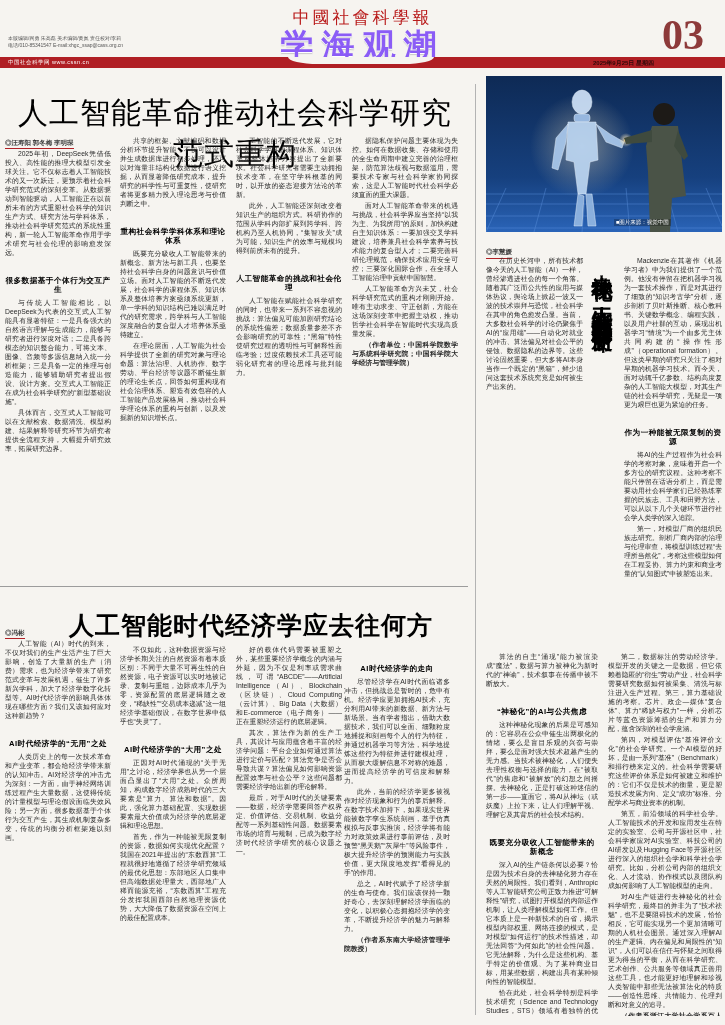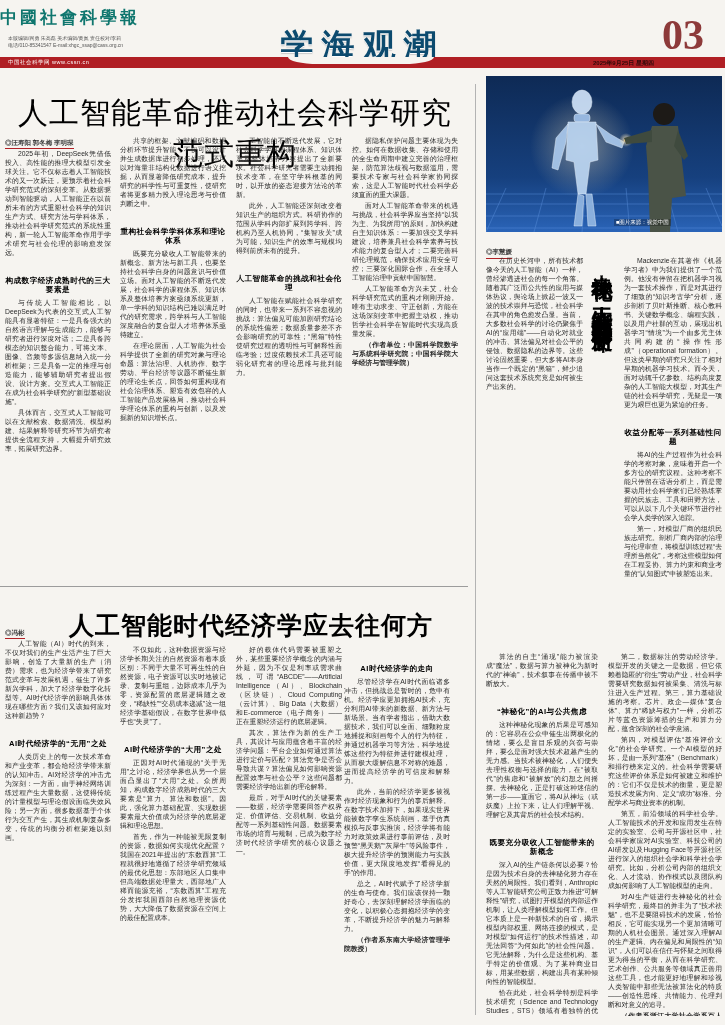--- a/index.html
+++ b/index.html
@@ -1,20 +1,20 @@
 <!DOCTYPE html>
 <html><head>
 <meta charset="utf-8">
 <style>
   html,body{margin:0;padding:0;}
   body{width:725px;height:1025px;position:relative;background:#f6f4f0;font-family:"Liberation Sans",sans-serif;color:#1c1c1c;overflow:hidden;}
   .abs{position:absolute;}
   
-  .brand{top:6px;left:0;width:100%;font-family:"Liberation Serif",serif;font-weight:bold;font-size:17px;letter-spacing:3px;color:#0f766e;}
-  .section-title{top:24px;left:0;width:100%;text-align:center;font-family:Liberation Mono, monospace;font-weight:bold;font-size:33px;letter-spacing:8px;color:#0c4a6e;text-shadow:0 1px 0 #fff,0 2px 1px #c9c9c9;}
+  .brand{top:6px;left:0;width:100%;text-align:center;font-family:"Liberation Serif",serif;font-weight:normal;font-size:17px;letter-spacing:3px;color:#b91c1c;}
+  .section-title{top:24px;left:0;width:100%;text-align:center;font-family:Liberation Mono, monospace;font-weight:bold;font-size:33px;letter-spacing:8px;color:#8b5cf6;text-shadow:0 1px 0 #fff,0 2px 1px #c9c9c9;}
   .pagenum{top:14px;left:660px;font-family:"Liberation Serif",serif;font-weight:bold;font-size:42px;color:#8d3a3a;border-bottom:3px solid #000000;line-height:1;padding:0 2px 1px 2px;}
   .info{top:35px;left:8px;font-size:5px;line-height:7px;color:#555;}
   .redbar{top:57px;left:0;width:725px;height:11px;background:#b01f24;}
   .redbar-notch{top:57px;left:288px;width:146px;height:7px;background:#f6f4f0;border-radius:0 0 60px 60px/0 0 14px 14px;}
   .redbar-left{top:59px;left:8px;font-size:5.5px;color:#fff;letter-spacing:.5px;}
   .redbar-date{top:59px;left:593px;font-size:6px;color:#2f0a0a;font-weight:bold;}
   
   .a1-title{top:93px;left:4px;width:462px;text-align:center;font-size:30px;font-weight:normal;letter-spacing:1px;color:#000;}
   .a2-title{top:593px;left:4px;width:462px;text-align:center;font-size:25px;font-weight:bold;letter-spacing:1px;color:#000;}
   .byline{font-size:6.5px;font-weight:bold;color:#3c3c3c;border-bottom:1px solid #b01f24;padding-bottom:1px;display:inline-block;}
@@ -43,21 +43,21 @@
 <div class="abs redbar"></div>
 <div class="abs redbar-notch"></div>
 <div class="abs redbar-left">中国社会科学网 www.cssn.cn</div>
 <div class="abs redbar-date">2025年9月25日 星期四</div>
 
 <h1 class="abs a1-title" style="margin:0;">人工智能革命推动社会科学研究范式重构</h1>
 <div class="abs col" style="top:138px;left:5px;width:106px;height:440px;">
   <span class="byline">◎汪寿阳  郭冬梅  李明琛</span>
   <div>
       <p>2025年初，DeepSeek凭借低投入、高性能的推理大模型引发全球关注。它不仅标志着人工智能技术的又一次跃迁，更预示着社会科学研究范式的深刻变革。从数据驱动到智能驱动，人工智能正在以前所未有的方式重塑社会科学的知识生产方式、研究方法与学科体系，推动社会科学研究范式的系统性重构，新一轮人工智能革命作用于学术研究与社会伦理的影响愈发深远。</p>
-      <h4>构成数字经济成熟时代的三大要素是</h4>
+      <h4>很多数据基于个体行为交互产生</h4>
       <p>与传统人工智能相比，以DeepSeek为代表的交互式人工智能具有显著特征：一是具备强大的自然语言理解与生成能力，能够与研究者进行深度对话；二是具备跨模态的知识整合能力，可将文本、图像、音频等多源信息纳入统一分析框架；三是具备一定的推理与创造能力，能够辅助研究者提出假设、设计方案。交互式人工智能正在成为社会科学研究的“新型基础设施”。</p>
       <p>具体而言，交互式人工智能可以在文献检索、数据清洗、模型构建、结果解释等研究环节为研究者提供全流程支持，大幅提升研究效率，拓展研究边界。</p>
     </div>
 </div>
 <div class="abs col" style="top:136px;left:120px;width:106px;height:442px;">
     <p>共享的框架、文献编码和数据分析环节提升智能，不仅可以设计并生成数据库进行初步处理，还可以对海量非结构化数据进行语义挖掘，从而显著降低研究成本，提升研究的科学性与可重复性，使研究者将更多精力投入理论思考与价值判断之中。</p>
     <h4>重构社会科学学科体系和理论体系</h4>
     <p>既要充分吸收人工智能带来的新概念、新方法与新工具，也要坚持社会科学自身的问题意识与价值立场。面对人工智能的不断迭代发展，社会科学的课程体系、知识体系及整体培养方案亟须系统更新，单一学科的知识结构已难以满足时代的研究需求，跨学科与人工智能深度融合的复合型人才培养体系亟待建立。</p>
     <p>在理论层面，人工智能为社会科学提供了全新的研究对象与理论命题：算法治理、人机协作、数字劳动、平台经济等议题不断催生新的理论生长点，回答如何重构现有社会治理体系、塑造有效包容的人工智能产品发展格局，推动社会科学理论体系的重构与创新，以及发掘新的知识增长点。</p>
   </div>
@@ -161,21 +161,21 @@
 <div class="abs" style="top:240px;left:486px;">
   <span class="byline">◎李慧媛</span>
 </div>
 <div class="abs vtitle">去神秘化：人工智能时代的社会科学新使命</div>
 
 <div class="abs col" style="top:256px;left:486px;width:97px;height:392px;">
     <p>在历史长河中，所有技术都像今天的人工智能（AI）一样，曾经渗透进社会的每一个角落。随着其广泛而公共性的应用与媒体热议，舆论场上掀起一波又一波的技术崇拜与恐慌，社会科学在其中的角色愈发凸显。当前，大多数社会科学的讨论仍聚焦于AI的“应用端”——自动化对就业的冲击、算法偏见对社会公平的侵蚀、数据隐私的边界等。这些讨论固然重要，但大多将AI本身当作一个既定的“黑箱”，鲜少追问这套技术系统究竟是如何被生产出来的。</p>
   </div>
 <div class="abs col" style="top:256px;left:624px;width:98px;height:392px;">
     <p>Mackenzie在其著作《机器学习者》中为我们提供了一个范例。他没有停留在把机器学习视为一套技术操作，而是对其进行了细致的“知识考古学”分析，逐步剖析了贝叶斯推断、核心教科书、关键数学概念、编程实践，以及用户社群的互动，展现出机器学习“情境”为一个由多元主体共同构建的“操作性形成”（operational formation）。但这类早期的研究只关注了相对早期的机器学习技术。而今天，面对动辄千亿参数、结构高度复杂的人工智能大模型，对其生产链的社会科学研究，无疑是一项更为艰巨也更为紧迫的任务。</p>
-    <h4>收益分配等一系列基础性问题</h4>
+    <h4>作为一种能被无限复制的资源</h4>
     <p>将AI的生产过程作为社会科学的考察对象，意味着开启一个多方位的研究议程。这种考察不能只停留在话语分析上，而是需要动用社会科学家们已经熟练掌握的民族志、工具和田野方法，可以从以下几个关键环节进行社会学人类学的深入追踪。</p>
     <p>第一，对模型厂商的组织民族志研究。剖析厂商内部的治理与伦理审查，将模型训练过程“去理所当然化”，考察这些模型如何在工程妥协、算力约束和商业考量的“认知图式”中被塑造出来。</p>
   </div>
 <div class="abs col" style="top:652px;left:486px;width:112px;height:364px;">
     <p>算法的自主“涌现”能力被渲染成“魔法”，数据与算力被神化为新时代的“神谕”，技术叙事在传播中被不断放大。</p>
     <h4>“神秘化”的AI与公共焦虑</h4>
     <p>这种神秘化现象的后果是可感知的：它容易在公众中催生出两极化的情绪，要么是盲目乐观的兴奋与崇拜，要么是面对强大技术超越产生的无力感。当技术被神秘化，人们便失去理性权衡与选择的能力，在“被取代”的焦虑和“被解放”的幻想之间摇摆。去神秘化，正是打破这种迷信的第一步——直面它，将AI从神坛（或妖魔）上拉下来，让人们理解平视、理解它及其背后的社会技术结构。</p>
     <h4>既要充分吸收人工智能带来的新概念</h4>
     <p>深入AI的生产链条何以必要？恰是因为技术自身的去神秘化努力存在天然的局限性。我们看到，Anthropic等人工智能研究公司正致力推进“可解释性”研究，试图打开模型的内部运作机制，让人类理解模型如何工作。但它本质上是一种新技术的自省，揭示模型内部权重、网络连接的模式，是对模型“如何运行”的技术性描述，却无法回答“为何如此”的社会性问题。它无法解释，为什么是这些机构、基于特定的价值观、为了某种商业目标，用某些数据，构建出具有某种倾向性的智能模型。</p>
     <p>恰在此处，社会科学特别是科学技术研究（Science and Technology Studies，STS）领域有着独特的优势。社会学家阿德里安·麦肯齐（Adrian</p>

